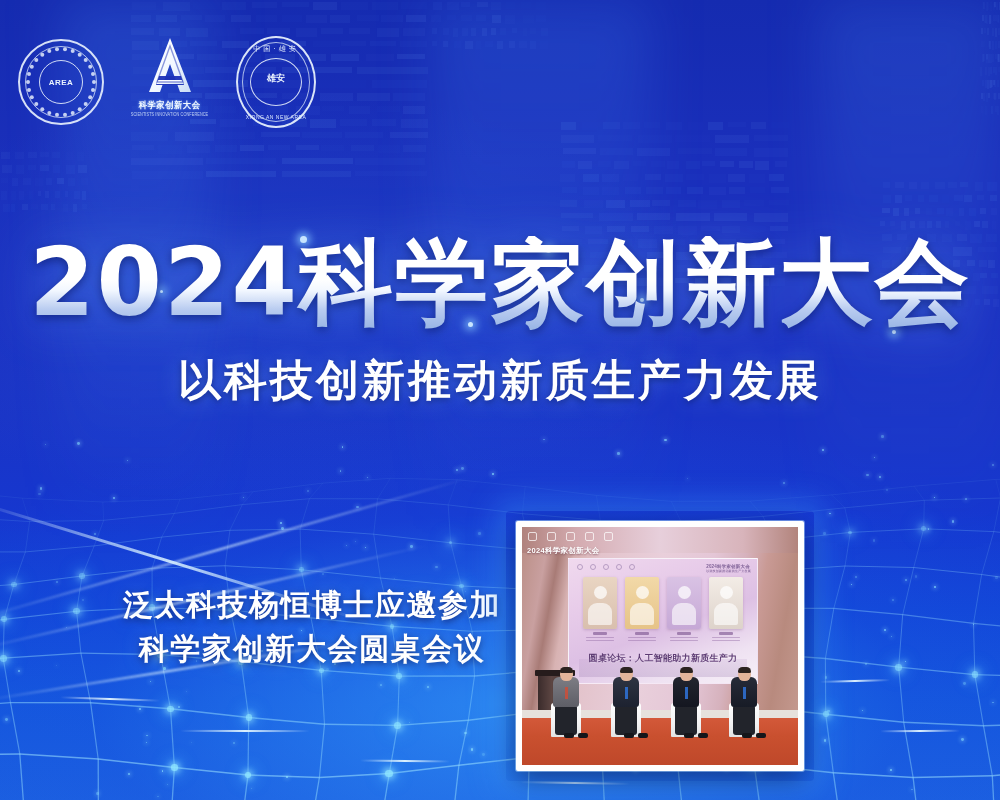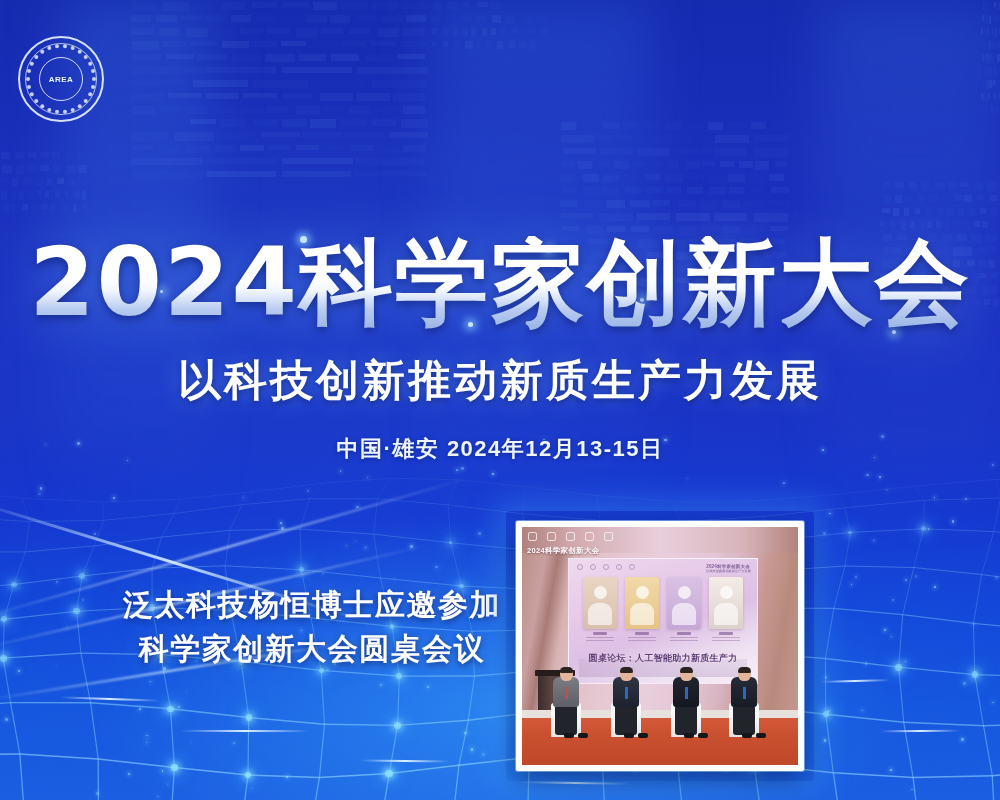--- a/index.html
+++ b/index.html
@@ -1159,28 +1159,54 @@
           <span style="transform: translate(18.7px, -27.2px);"></span>
           <span style="transform: translate(24.7px, -21.9px);"></span>
           <span style="transform: translate(29.2px, -15.3px);"></span>
           <span style="transform: translate(32px, -7.9px);"></span>
         </div>
       <div class="seal-core">
         <span class="seal-txt">AREA</span>
       </div>
     </div>
 
-
+    <div class="logo-tri">
+      <div class="tri-mark">
+        <svg viewBox="0 0 62 60" width="62" height="60" aria-hidden="true">
+          <defs>
+            <linearGradient id="trig" x1="0" y1="0" x2="1" y2="1">
+              <stop offset="0%" stop-color="#ffffff"></stop>
+                <stop offset="55%" stop-color="#f2f8ff"></stop>
+              <stop offset="100%" stop-color="#c9dcf5"></stop>
+            </linearGradient>
+          </defs>
+          <path d="M31 2 L52 56 L41 56 L31 28 L21 56 L10 56 Z" fill="url(#trig)"></path>
+          <path d="M20 40 L42 40 L45 49 L17 49 Z" fill="#1e33b8" opacity=".95"></path>
+          <path d="M19 44 L43 44 L44.5 48 L17.5 48 Z" fill="url(#trig)"></path>
+          <path d="M31 10 L44 46 L18 46 Z" fill="none" stroke="#1e33b8" stroke-width="1.4" opacity=".5"></path>
+        </svg>
+      </div>
+      <div class="tri-cap">科学家创新大会</div>
+      <div class="tri-sub">SCIENTISTS INNOVATION CONFERENCE</div>
+    </div>
+
+    <div class="logo-oval">
+      <div class="oval-ring"></div>
+      <div class="oval-ring2"></div>
+      <div class="oval-top">中国·雄安</div>
+      <div class="oval-core"></div>
+      <div class="oval-txt">雄安</div>
+      <div class="oval-bot">XIONG AN NEW AREA</div>
+    </div>
 
   </div>
 
   <div class="title-wrap">
     <div class="main-title">2024科学家创新大会</div>
     <div class="sub-title">以科技创新推动新质生产力发展</div>
-    <div class="meta-line">中国·雄安  2024年12月13-15日</div>
   </div>
 
   <div class="caption">
     <div>泛太科技杨恒博士应邀参加</div>
     <div>科学家创新大会圆桌会议</div>
   </div>
 
   <div class="ph-halo"></div>
   <div class="photo-frame">
     <div class="photo">

